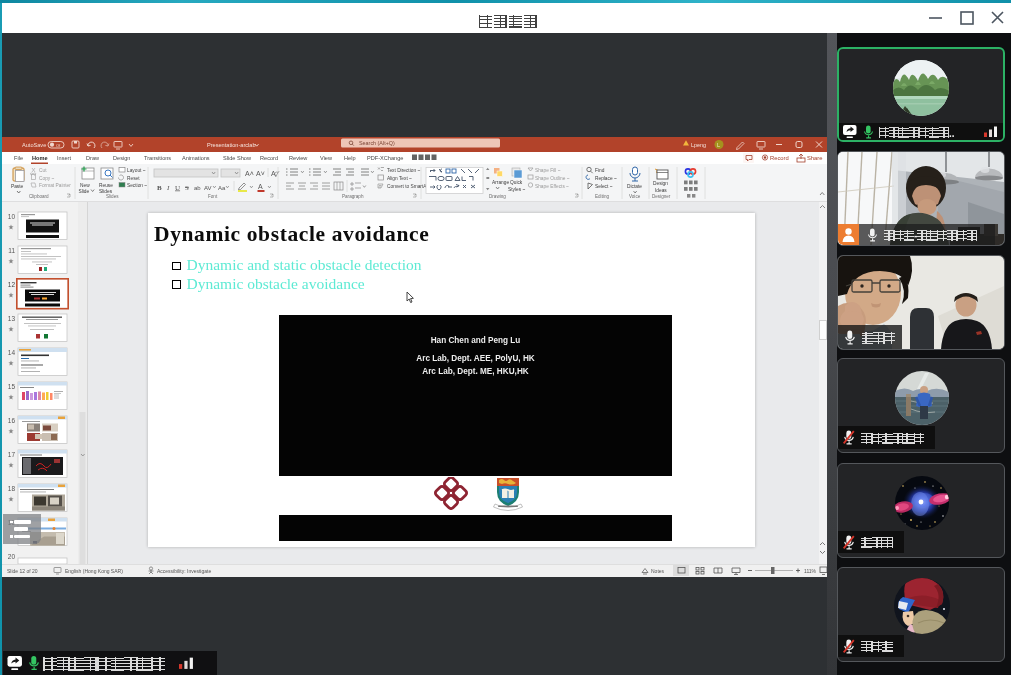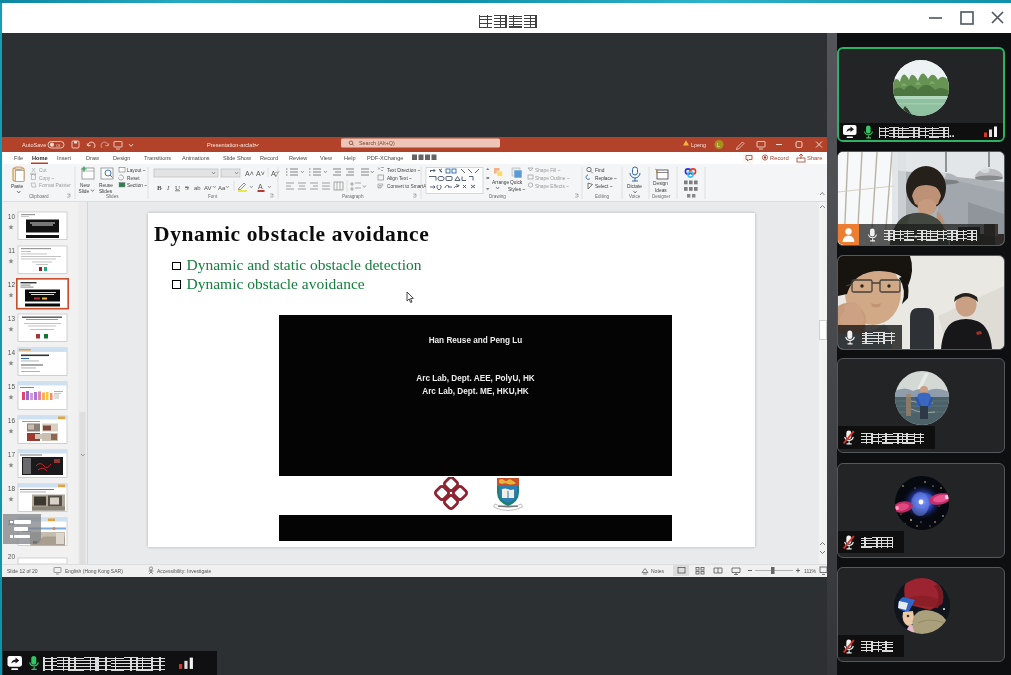--- a/index.html
+++ b/index.html
@@ -302,31 +302,31 @@
 <div class="abs" style="left:819px;top:320px;width:8px;height:20px;background:#fdfdfd;border:1px solid #d0d0d0"></div>
 <svg class="abs" style="left:818px;top:203px" width="9" height="8" viewBox="0 0 9 8">
     <path d="M2 5 l2.5-2.5 2.5 2.5" stroke="#888" stroke-width="1" fill="none"></path>
   </svg>
 <svg class="abs" style="left:818px;top:540px" width="9" height="22" viewBox="0 0 9 22">
   <path d="M2 5 l2.5-2.5 2.5 2.5 M2 11 l2.5 2.5 2.5-2.5" stroke="#777" stroke-width="1" fill="none"></path>
 </svg>
 
 <div class="abs" style="left:148px;top:213px;width:607px;height:334px;background:#fff;box-shadow:0 0 3px rgba(0,0,0,.25)"></div>
 <div class="abs" style="left:154px;top:222px;font-family:'Liberation Serif',serif;font-weight:bold;font-size:21.5px;color:#0c0c0c;letter-spacing:.62px">Dynamic obstacle avoidance</div>
-<div class="abs" style="left:172px;top:256px;font-family:'Liberation Serif',serif;font-size:15.5px;color:#15803d;line-height:18.5px">
+<div class="abs" style="left:172px;top:256px;font-family:'Liberation Serif',serif;font-size:15.5px;color:#5eead4;line-height:18.5px">
   <div><span style="display:inline-block;width:8.5px;height:8.5px;border:1.6px solid #000;margin-right:6px"></span>Dynamic and static obstacle detection</div>
   <div><span style="display:inline-block;width:8.5px;height:8.5px;border:1.6px solid #000;margin-right:6px"></span>Dynamic obstacle avoidance</div>
 </div>
 <svg class="abs" style="left:406px;top:292px" width="8" height="12" viewBox="0 0 8 12">
   <path d="M1 0 L1 9 L3.2 7 L4.6 10.5 L6 10 L4.6 6.6 L7.4 6.3 Z" fill="#fff" stroke="#333" stroke-width="0.9"></path>
 </svg>
 
 <div class="abs" style="left:279px;top:315px;width:393px;height:161px;background:#040404;color:#ededed;text-align:center;font-size:12.2px">
-  <div style="margin-top:21px;font-size:8.2px;font-weight:bold">Han Reuse and Peng Lu</div>
-  <div style="margin-top:27px;font-size:8.2px;font-weight:bold;line-height:13px">Arc Lab, Dept. AEE, PolyU, HK<br>Arc Lab, Dept. ME, HKU,HK</div>
+  <div style="margin-top:21px;font-size:8.2px;font-weight:bold">Han Chen and Peng Lu</div>
+  <div style="margin-top:7px;font-size:8.2px;font-weight:bold;line-height:13px">Arc Lab, Dept. AEE, PolyU, HK<br>Arc Lab, Dept. ME, HKU,HK</div>
 </div>
 <div class="abs" style="left:279px;top:515px;width:393px;height:26px;background:#040404"></div>
 
 <svg class="abs" style="left:433px;top:477px" width="38" height="33" viewBox="0 0 38 33">
   <g stroke="#8e2432" stroke-width="2.8" fill="none">
     <rect x="12.5" y="1.5" width="11" height="11" rx="2.8" transform="rotate(45 18 7)"></rect>
     <rect x="12.5" y="19.5" width="11" height="11" rx="2.8" transform="rotate(45 18 25)"></rect>
     <rect x="3.5" y="10.5" width="11" height="11" rx="2.8" transform="rotate(45 9 16)"></rect>
     <rect x="21.5" y="10.5" width="11" height="11" rx="2.8" transform="rotate(45 27 16)"></rect>
   </g>

